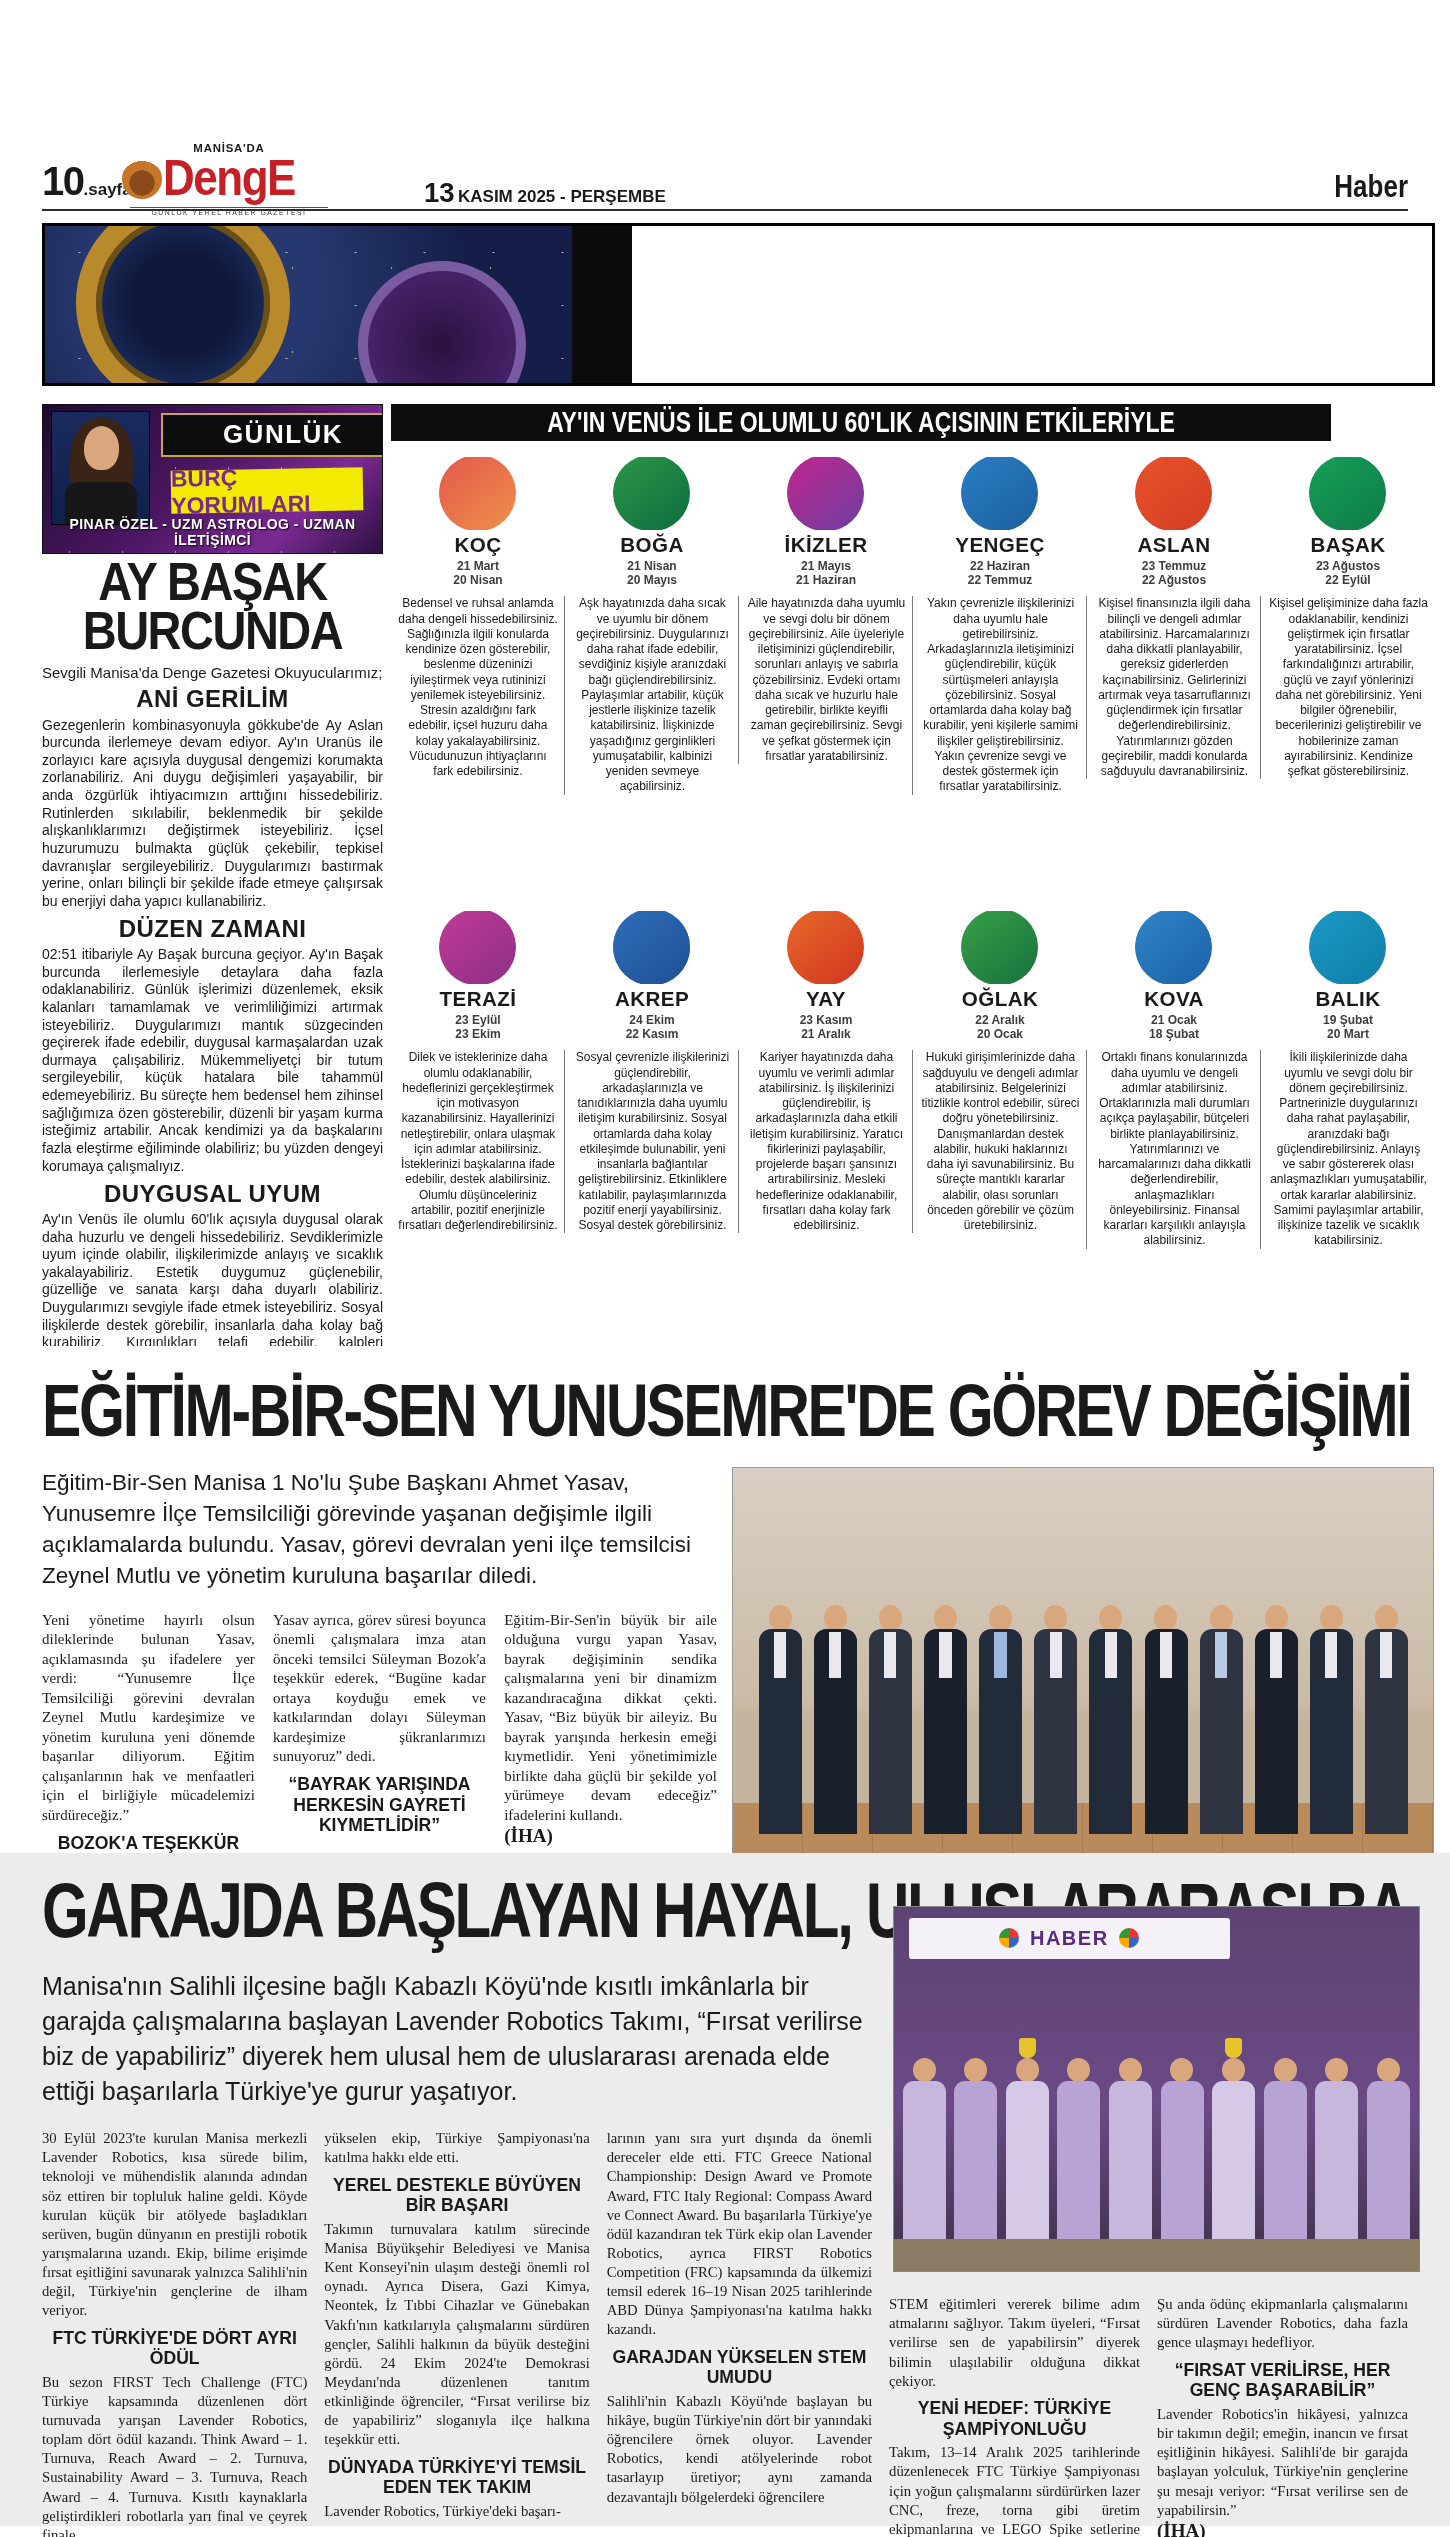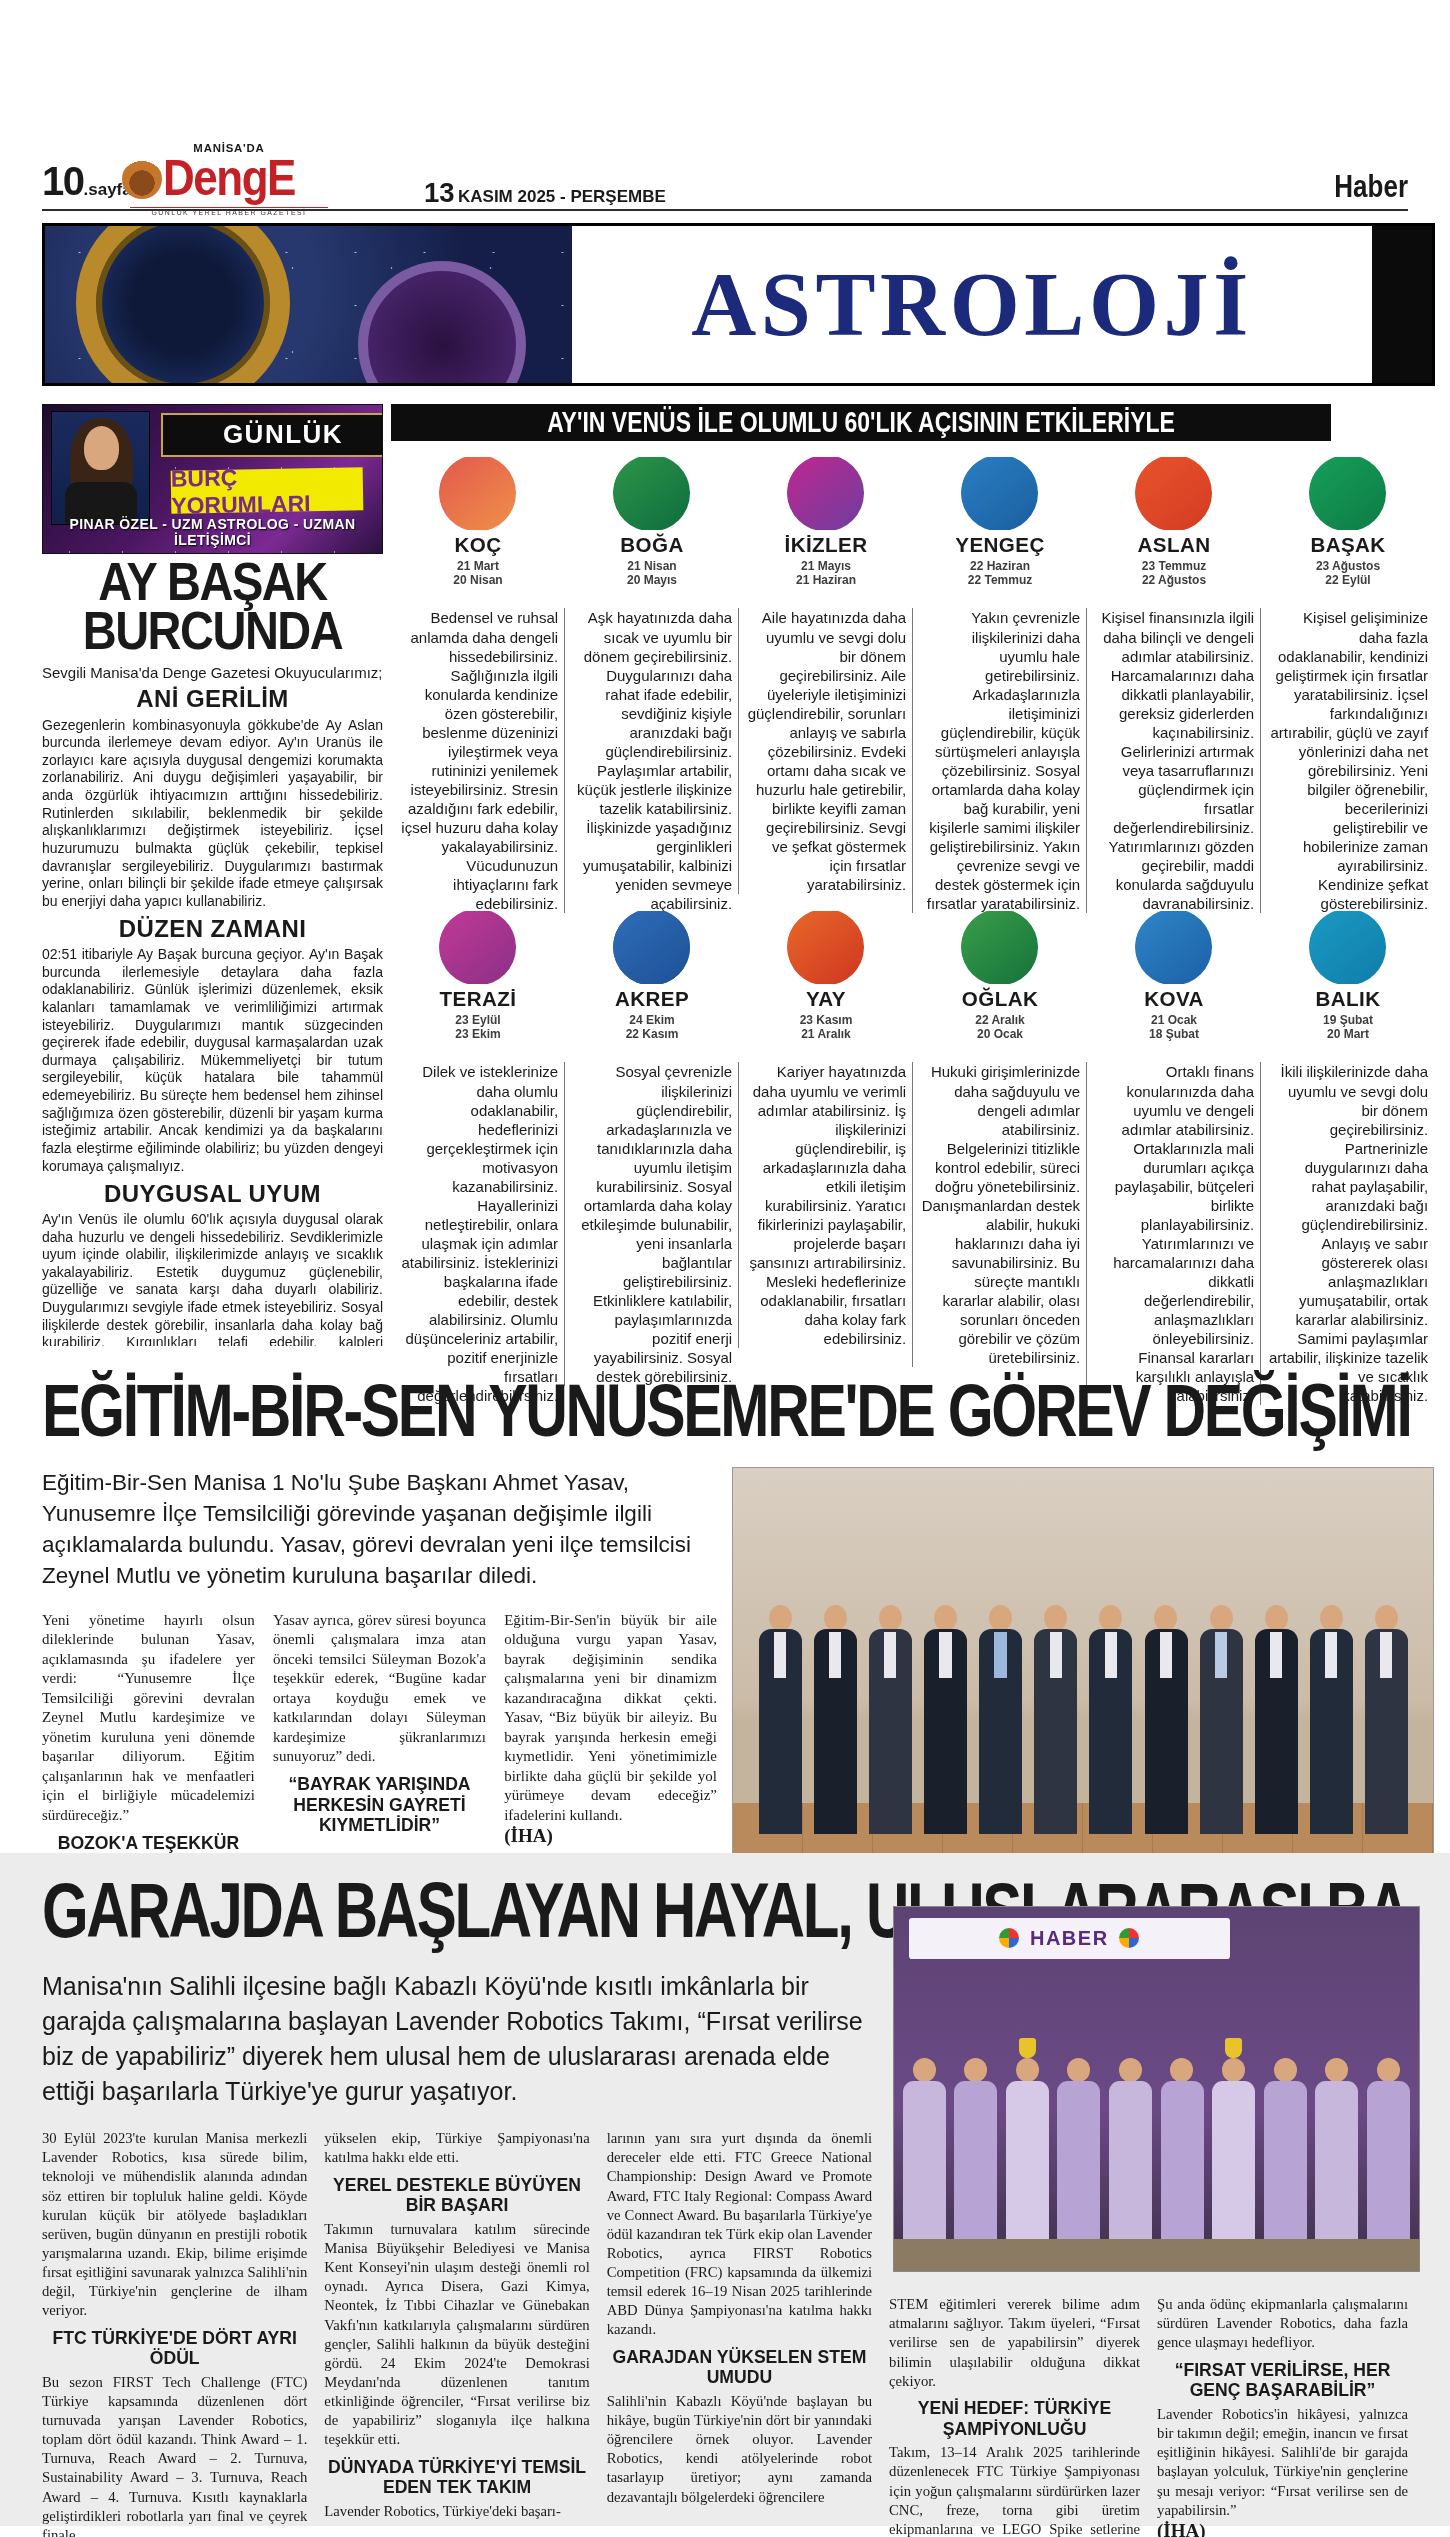--- a/index.html
+++ b/index.html
@@ -79,21 +79,21 @@
   .aspect-banner { position:absolute; left:391px; top:404px; width:940px; height:37px; background:#0d0d0d;
       color:#fff; display:flex; align-items:center; justify-content:center; }
   .aspect-banner span { font-weight:bold; font-size:23px; letter-spacing:0; transform:scaleY(1.25); }
   .sign-grid { position:absolute; left:391px; top:449px; width:1044px; height:908px;
       display:grid; grid-template-columns:repeat(6,1fr); grid-template-rows:454px auto; }
   .sign-cell { padding:7.6px 6.9px 0 6.9px; display:flex; flex-direction:column; align-items:center; }
   .sign-glyph { font-size:70px; line-height:1.05; font-weight:bold;
       background-clip:text; -webkit-background-clip:text; color:transparent; }
   .sign-name { font-weight:900; font-size:20.6px; margin-top:3.1px; letter-spacing:0.4px; }
   .sign-dates { font-size:12px; color:#3d3d3d; text-align:center; line-height:1.2; margin-top:1.5px; font-weight:bold; }
-  .sign-text { margin-top:21px; font-size:15px; line-height:1.27; text-align:right; align-self:stretch; }
+  .sign-text { margin-top:9px; font-size:12px; line-height:1.27; text-align:center; align-self:stretch; }
   .sign-cell.divided .sign-text { border-left:1.1px solid #777; padding-left:7.6px; margin-left:-7.6px; }
 
   
   .article1 { position:absolute; left:42px; top:1368px; width:1393px; }
   .a1-headline { font-weight:900; font-size:59px; letter-spacing:-2.3px; white-space:nowrap;
       transform:scale(1.0,1.25); transform-origin:left top; }
   .a1-row { display:flex; margin-top:30.5px; }
   .a1-left { width:675px; }
   .a1-intro { font-size:22.5px; line-height:1.38; }
   .a1-cols { display:grid; grid-template-columns:repeat(3,1fr); gap:18.3px; margin-top:20px; }
@@ -171,23 +171,20 @@
     <div class="section-label">Haber</div>
   </div>
   <div class="header-rule"></div>
 
   <div class="astro-banner">
     <div class="astro-collage">
       <div class="stars"></div>
       <div class="wheel"></div>
       <div class="wheel2"></div>
     </div>
-    <div class="astro-title-wrap">
-      <span class="astro-title">ASTROLOJİ</span>
-    </div>
     <div class="astro-cap"></div>
   </div>
 
   <div class="burc-box">
     <div class="stars"></div>
     <div class="astrologer-photo">
       <div class="hair"></div>
       <div class="face"></div>
       <div class="body"></div>
     </div>

